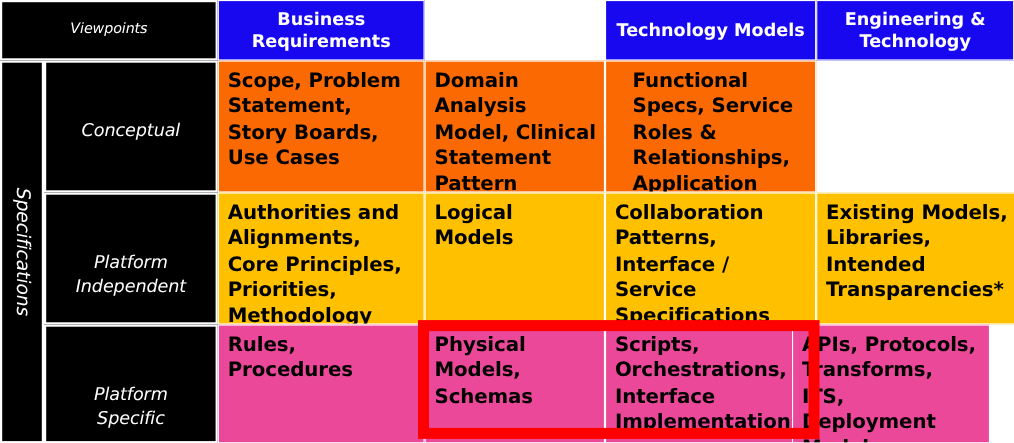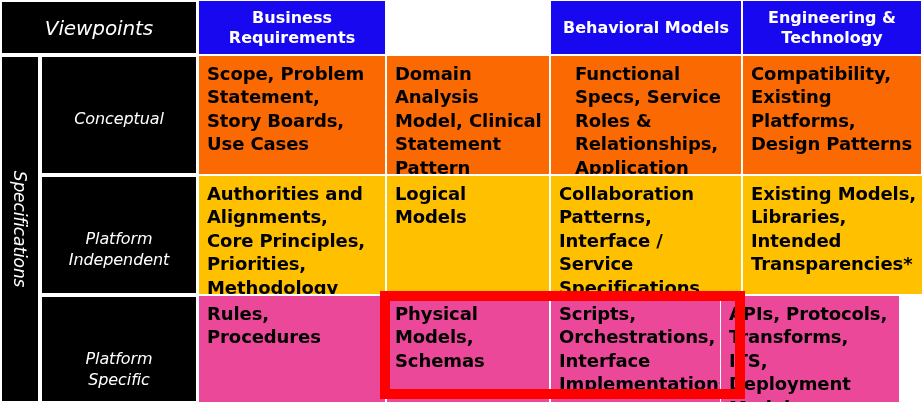--- a/index.html
+++ b/index.html
@@ -54,21 +54,21 @@
   
   .corner {
     background: #000000;
     border: 2px solid #ffffff;
     display: flex;
     align-items: center;
     justify-content: center;
   }
   .corner .cell-text {
     color: #ffffff;
-    font-size: 20px;
+    font-size: 13px;
     font-style: italic;
     font-weight: 500;
     text-align: center;
   }
 
   
   .spine {
     background: #000000;
     border: 2px solid #ffffff;
     display: flex;
@@ -134,21 +134,21 @@
     <span class="cell-text">Viewpoints</span>
   </div>
 
   <div class="cell hdr" style="left:198px; top:0px; width:188px; height:55px;">
     <span class="cell-text">Business
 Requirements</span>
   </div>
 
 
   <div class="cell hdr" style="left:550px; top:0px; width:192px; height:55px;">
-    <span class="cell-text">Behavioral Models</span>
+    <span class="cell-text">Technology Models</span>
   </div>
 
   <div class="cell hdr" style="left:742px; top:0px; width:180px; height:55px;">
     <span class="cell-text">Engineering &amp;
 Technology</span>
   </div>
 
   <div class="cell spine" style="left:0px; top:55px; width:40px; height:348px;">
     <span class="cell-text">Specifications</span>
   </div>
@@ -162,23 +162,20 @@
   </div>
 
   <div class="cell data tier-conceptual" style="left:386px; top:55px; width:164px; height:120px;">
     <span class="cell-text">Domain Analysis Model, Clinical Statement Pattern</span>
   </div>
 
   <div class="cell data tier-conceptual" style="left:550px; top:55px; width:192px; height:120px;padding-left:24px;">
     <span class="cell-text">Functional Specs, Service Roles &amp; Relationships, Application Roles &amp; Interactions</span>
   </div>
 
-  <div class="cell data tier-conceptual" style="left:742px; top:55px; width:180px; height:120px;">
-    <span class="cell-text">Compatibility, Existing Platforms, Design Patterns</span>
-  </div>
 
   <div class="cell rowlab" style="left:40px; top:175px; width:158px; height:120px;">
     <span class="cell-text">Platform
 Independent</span>
   </div>
 
   <div class="cell data tier-independent" style="left:198px; top:175px; width:188px; height:120px;">
     <span class="cell-text">Authorities and Alignments, Core Principles, Priorities, Methodology</span>
   </div>
 

